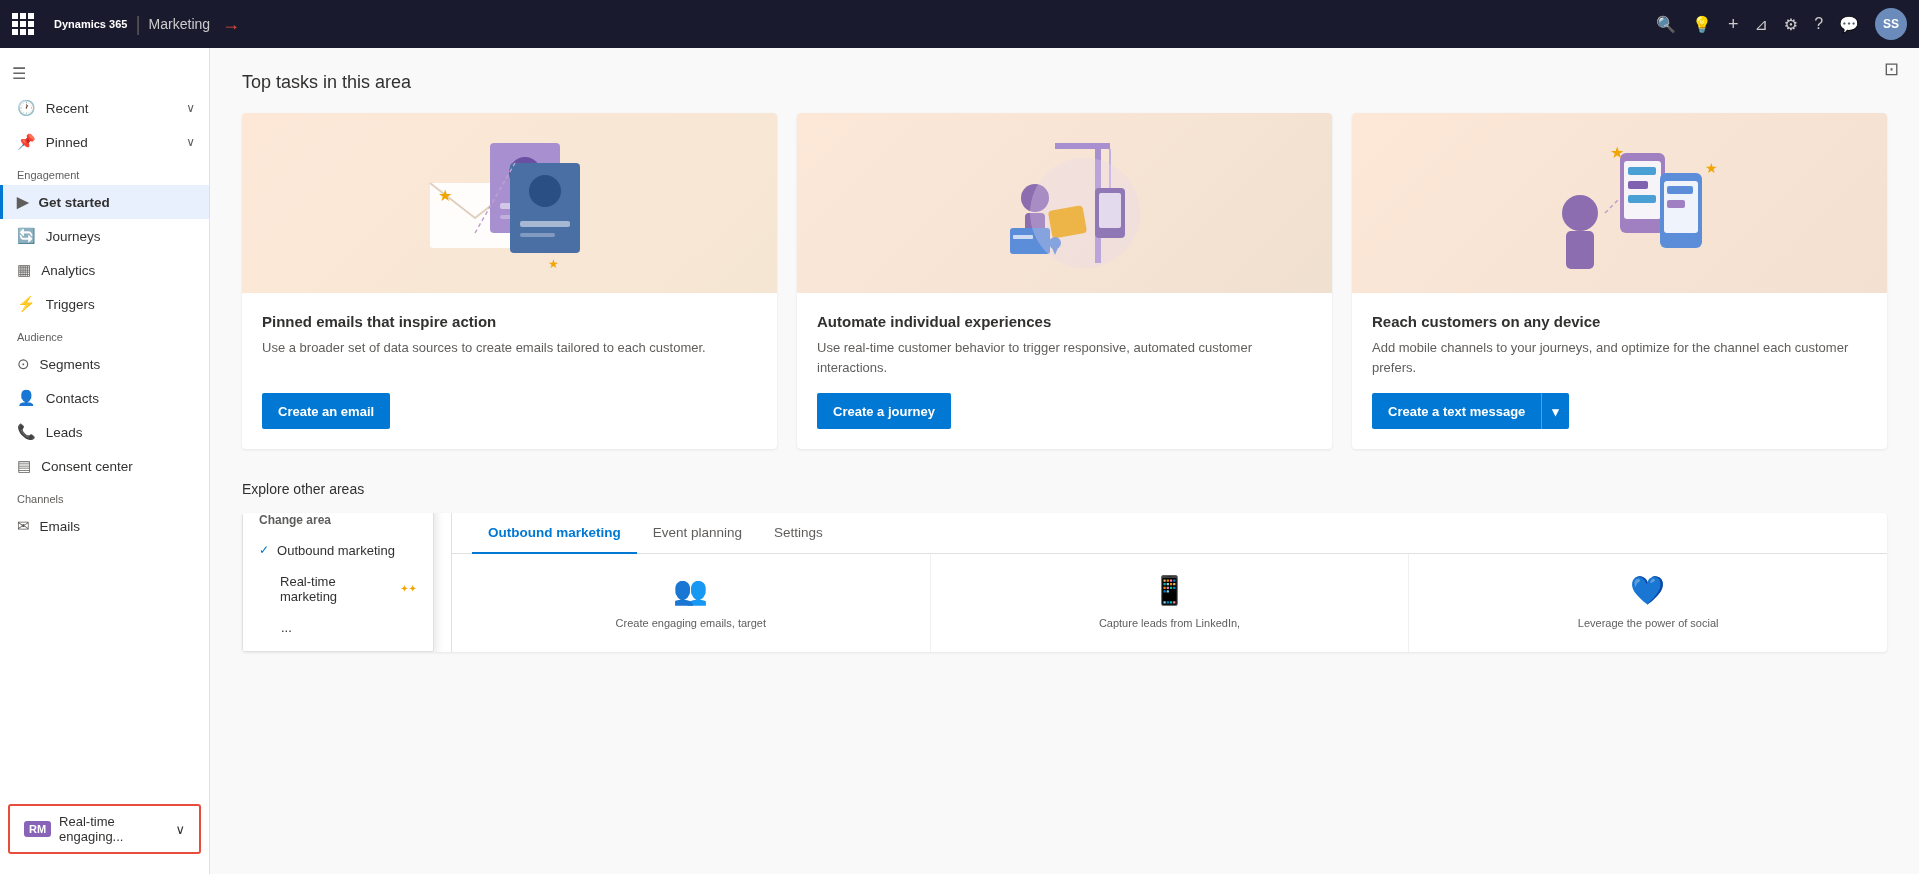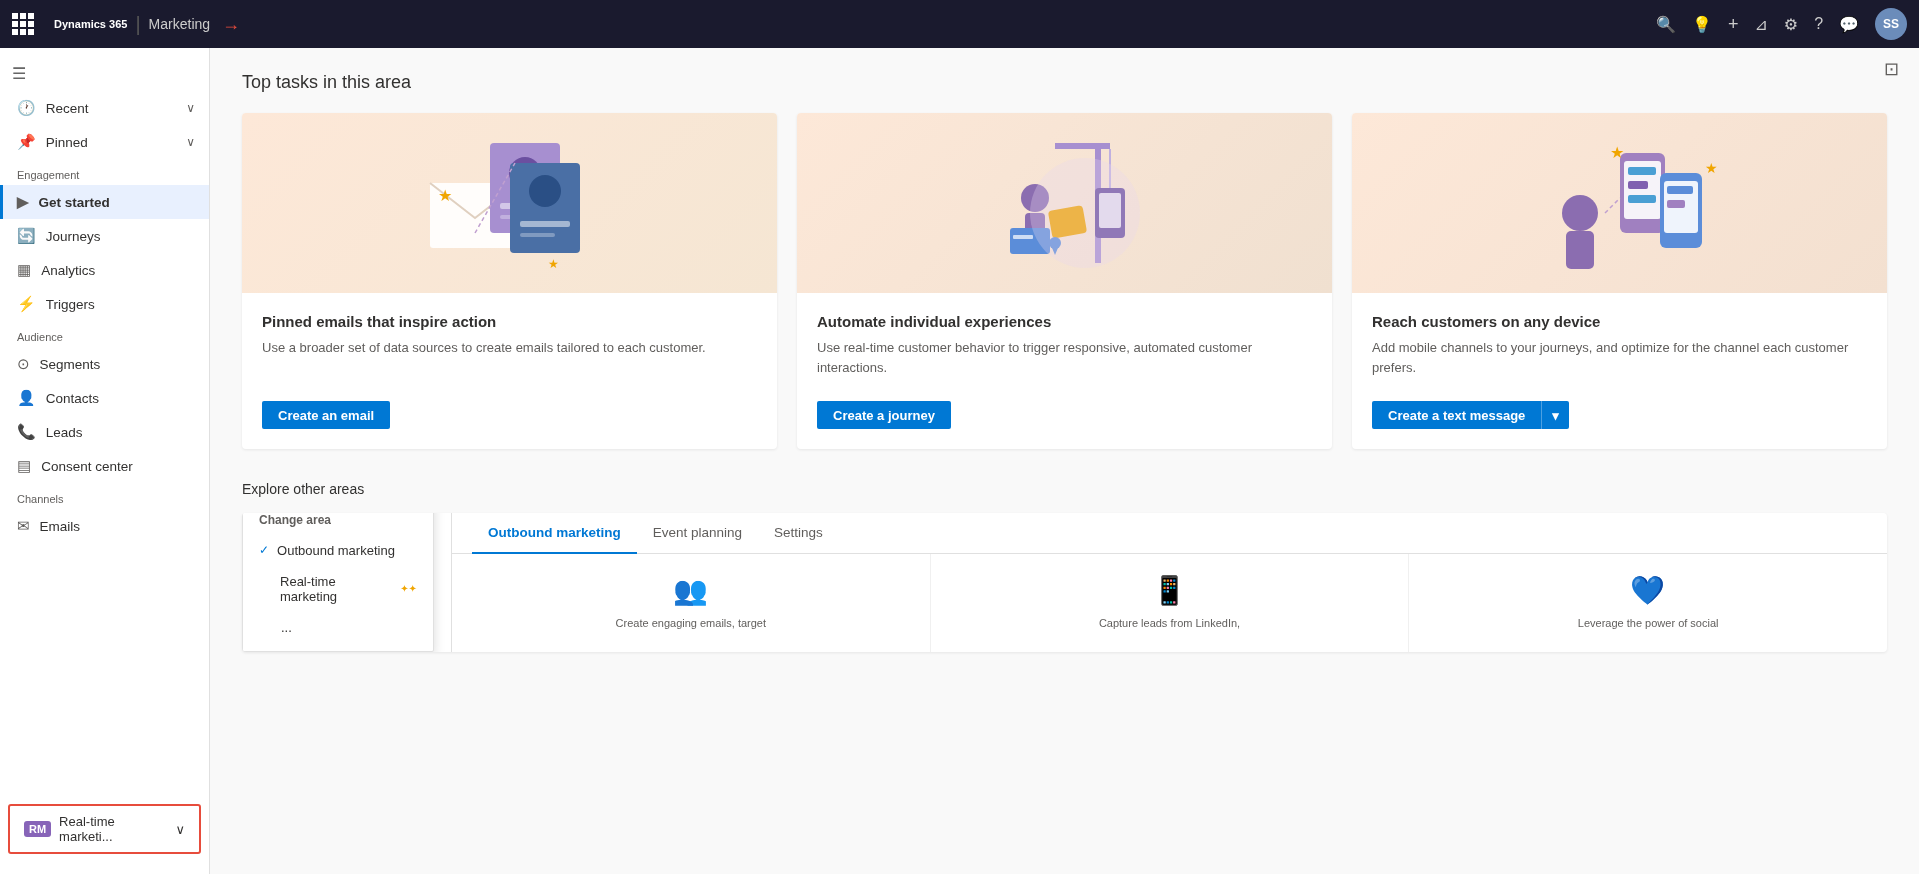--- a/index.html
+++ b/index.html
@@ -93,29 +93,29 @@
       display: flex;
       flex-direction: column;
     }
     .card-image {
       height: 180px;
       position: relative;
       overflow: hidden;
     }
     .card-body { padding: 20px; flex: 1; display: flex; flex-direction: column; }
     .card-title { font-size: 15px; font-weight: 700; color: #323130; margin-bottom: 8px; }
-    .card-desc { font-size: 13px; color: #605e5c; line-height: 1.5; flex: 1; margin-bottom: 24px; }
+    .card-desc { font-size: 13px; color: #605e5c; line-height: 1.5; flex: 1; margin-bottom: 16px; }
     .card-btn {
       display: inline-flex; align-items: center; gap: 0;
       background: #0078d4; color: white;
       border: none; border-radius: 2px;
       font-size: 13px; font-weight: 600;
       cursor: pointer;
       align-self: flex-start;
-      height: 28px;
+      height: 36px;
     }
     .card-btn-main { padding: 0 16px; height: 100%; display: flex; align-items: center; }
     .card-btn-split {
       border-left: 1px solid rgba(255,255,255,0.3);
       padding: 0 10px;
       height: 100%;
       display: flex; align-items: center;
       cursor: pointer;
     }
 
@@ -274,21 +274,21 @@
 
     <div class="sidebar-category">Channels</div>
     <div class="sidebar-item">
       <span class="sidebar-item-icon">✉</span>
       <span>Emails</span>
     </div>
 
     <div style="margin-top: auto; padding: 8px 0;">
       <div class="sidebar-rtm">
         <span class="rtm-badge">RM</span>
-        <span style="font-size:13px;flex:1;">Real-time marketi...</span>
+        <span style="font-size:13px;flex:1;">Real-time engaging...</span>
         <span>∨</span>
       </div>
     </div>
   </aside>
 
   <main class="content">
     <div class="content-inner">
 
       <div style="position:absolute;right:20px;top:58px;color:#605e5c;font-size:18px;cursor:pointer;">⊡</div>
 

